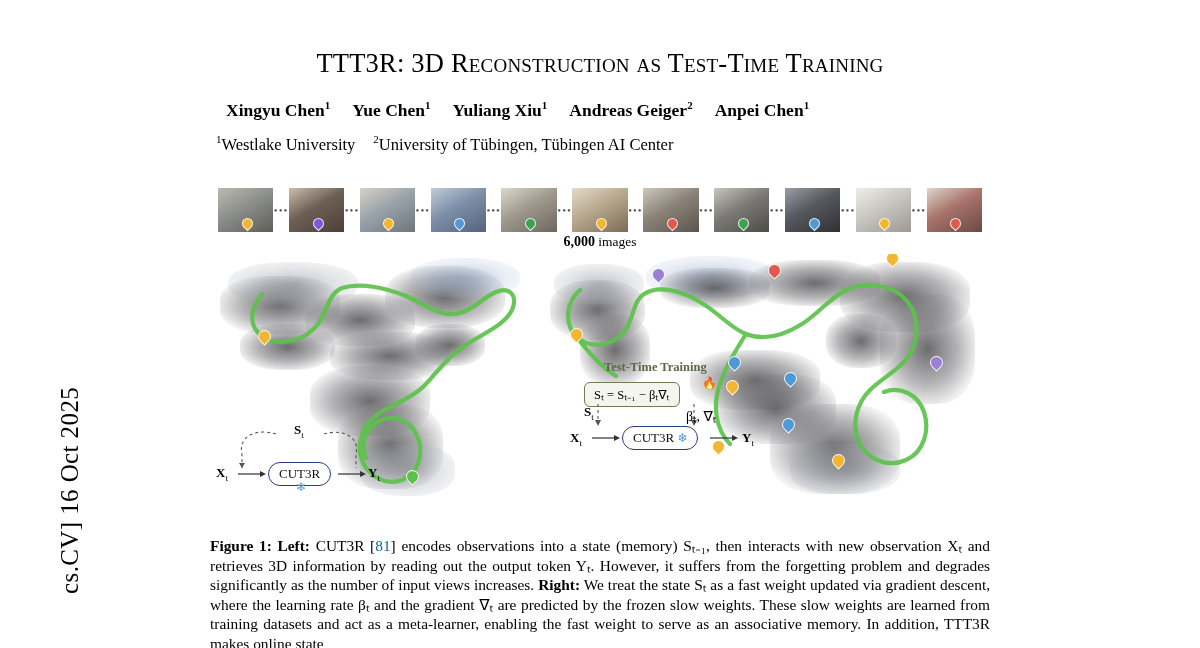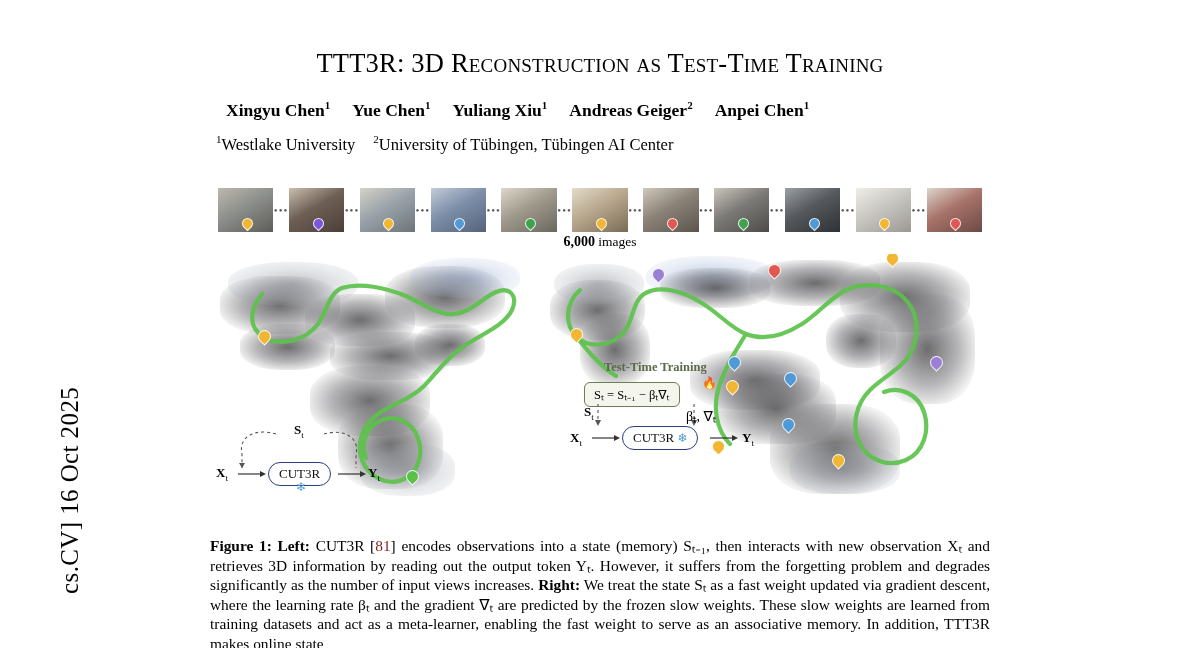--- a/index.html
+++ b/index.html
@@ -211,21 +211,21 @@
     position: absolute;
     left: 0;
     top: 536px;
     width: 780px;
     font-size: 15.4px;
     line-height: 1.27;
     text-align: justify;
     font-family: "Liberation Serif", serif;
   }
   #caption b { font-weight: bold; }
-  .cite { color: #7f1d1d; }
+  .cite { color: #0369a1; }
 </style>
 </head>
 <body>
 
 <div id="arxiv-stamp">
   <div class="vtext">cs.CV]  16 Oct 2025</div>
 </div>
 
 <div id="page">
 

